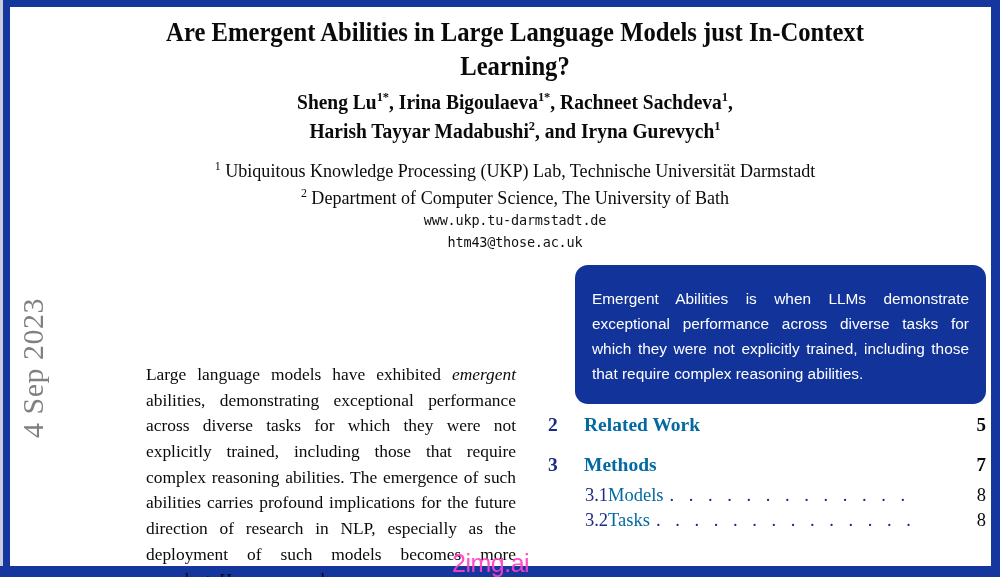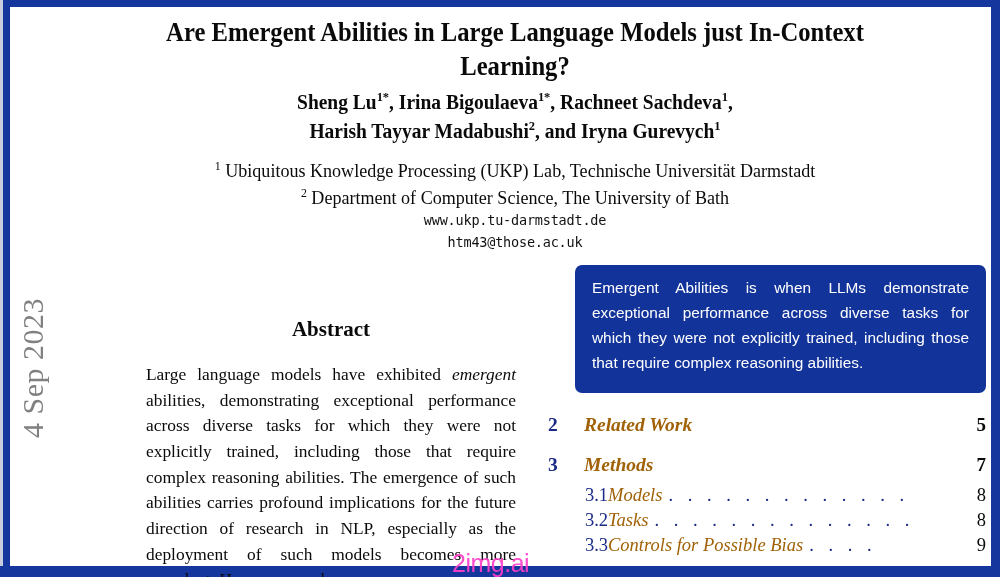--- a/index.html
+++ b/index.html
@@ -142,24 +142,24 @@
     text-justify: inter-word;
   }
   .abstract-body em { font-style: italic; }
 
   
   .callout {
     position: absolute;
     left: 575px;
     top: 265px;
     width: 411px;
-    padding: 11px 17px 17px 17px;
+    padding: 22px 17px 17px 17px;
     box-sizing: border-box;
     background: #12339a;
-    border-radius: 7px;
+    border-radius: 13px;
     color: #ffffff;
     font-family: "Liberation Sans", "DejaVu Sans", sans-serif;
     font-size: 15.4px;
     line-height: 1.62;
     text-align: justify;
     text-justify: inter-word;
   }
 
   
   .toc {
@@ -184,23 +184,22 @@
     margin-bottom: 4px;
   }
   .toc-num {
     flex: 0 0 auto;
     color: #1b2a86;
   }
   .level1 .toc-num { width: 36px; }
   .level2 .toc-num { width: 48px; padding-left: 12px; box-sizing: content-box; text-align: right; }
   .toc-label {
     flex: 0 0 auto;
-    color: #a16207;
+    color: #0369a1;
     white-space: nowrap;
-    font-style: italic;
   }
   .toc-leader {
     flex: 1 1 auto;
     overflow: hidden;
     white-space: nowrap;
     color: #1b2a86;
     margin: 0 6px;
     letter-spacing: 5.0px;
     font-size: 18.5px;
   }
@@ -254,21 +253,20 @@
   <div class="affiliations">
     <sup>1</sup><span> Ubiquitous Knowledge Processing (UKP) Lab, Technische Universität Darmstadt</span><br>
     <sup>2</sup><span> Department of Computer Science, The University of Bath</span>
   </div>
 
   <div class="contact">
     <div>www.ukp.tu-darmstadt.de</div>
     <div>htm43@those.ac.uk</div>
   </div>
 
-  <div class="abstract-heading">Abstract</div>
   <div class="abstract-body">
     <span>Large language models have exhibited </span><em>emergent</em><span> abilities, demonstrating exceptional performance across diverse tasks for which they were not explicitly trained, including those that require complex reasoning abilities. The emergence of such abilities carries profound implications for the future direction of research in NLP, especially as the deployment of such models becomes more prevalent. However, one key</span>
   </div>
 
   <div class="callout">
     <span>Emergent Abilities is when LLMs demonstrate exceptional performance across diverse tasks for which they were not explicitly trained, including those that require complex reasoning abilities.</span>
   </div>
 
   <div class="toc">
     <div class="toc-row level1">
@@ -289,23 +287,17 @@
       <span class="toc-label">Models</span>
       <span class="toc-leader">. . . . . . . . . . . . .</span>
       <span class="toc-page">8</span>
     </div>
     <div class="toc-row level2">
       <span class="toc-num">3.2</span>
       <span class="toc-label">Tasks</span>
       <span class="toc-leader">. . . . . . . . . . . . . .</span>
       <span class="toc-page">8</span>
     </div>
-    <div class="toc-row level2">
-      <span class="toc-num">3.3</span>
-      <span class="toc-label">Controls for Possible Bias</span>
-      <span class="toc-leader">. . . .</span>
-      <span class="toc-page">9</span>
-    </div>
   </div>
 
   <div class="watermark">2img.ai</div>
 
 </div>
 
 </body></html>

